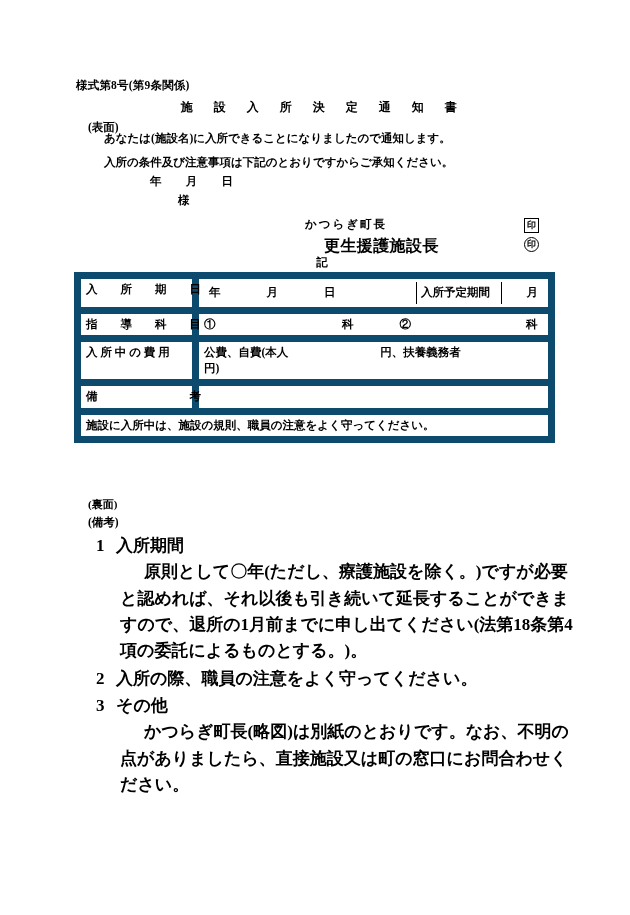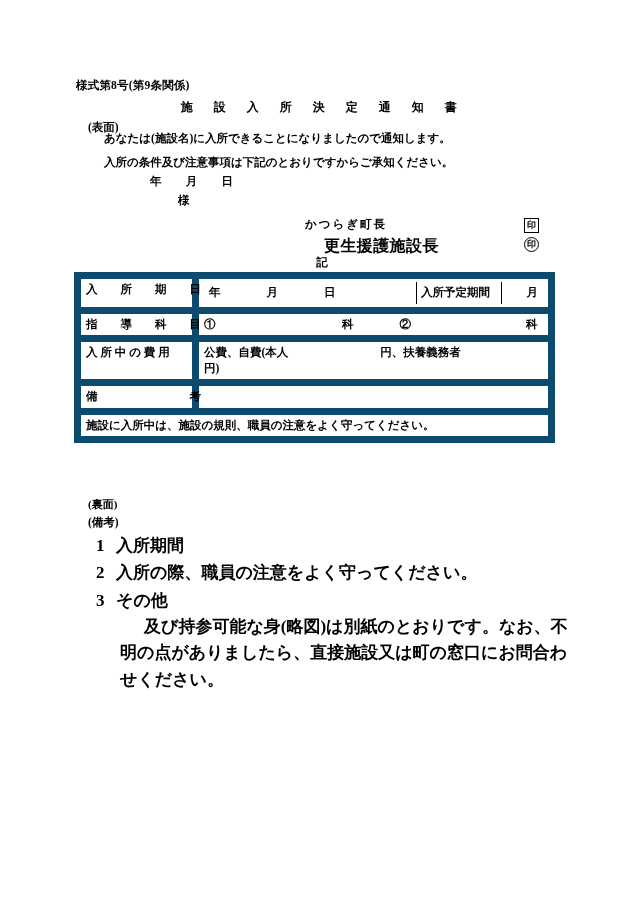--- a/index.html
+++ b/index.html
@@ -283,23 +283,24 @@
     </tbody>
   </table>
 
 
   <div class="label-back">(裏面)</div>
   <div class="label-remark2">(備考)</div>
 
   <div class="notes">
     <div class="note-item">
       <span class="note-num">1</span><span class="note-body">入所期間</span>
+      <div class="note-para">原則として〇年(ただし、療護施設を除く。)ですが必要と認めれば、それ以後も引き続いて延長することができますので、退所の1月前までに申し出てください(法第18条第4項の委託によるものとする。)。</div>
     </div>
     <div class="note-item">
       <span class="note-num">2</span><span class="note-body">入所の際、職員の注意をよく守ってください。</span>
     </div>
     <div class="note-item">
       <span class="note-num">3</span><span class="note-body">その他</span>
-      <div class="note-para">及び持参可能な身(略図)は別紙のとおりです。なお、不明の点がありましたら、直接施設又は町の窓口にお問合わせください。</div>
+      <div class="note-para">かつらぎ町長(略図)は別紙のとおりです。なお、不明の点がありましたら、直接施設又は町の窓口にお問合わせください。</div>
     </div>
   </div>
 
 </div>
 
 </body></html>

